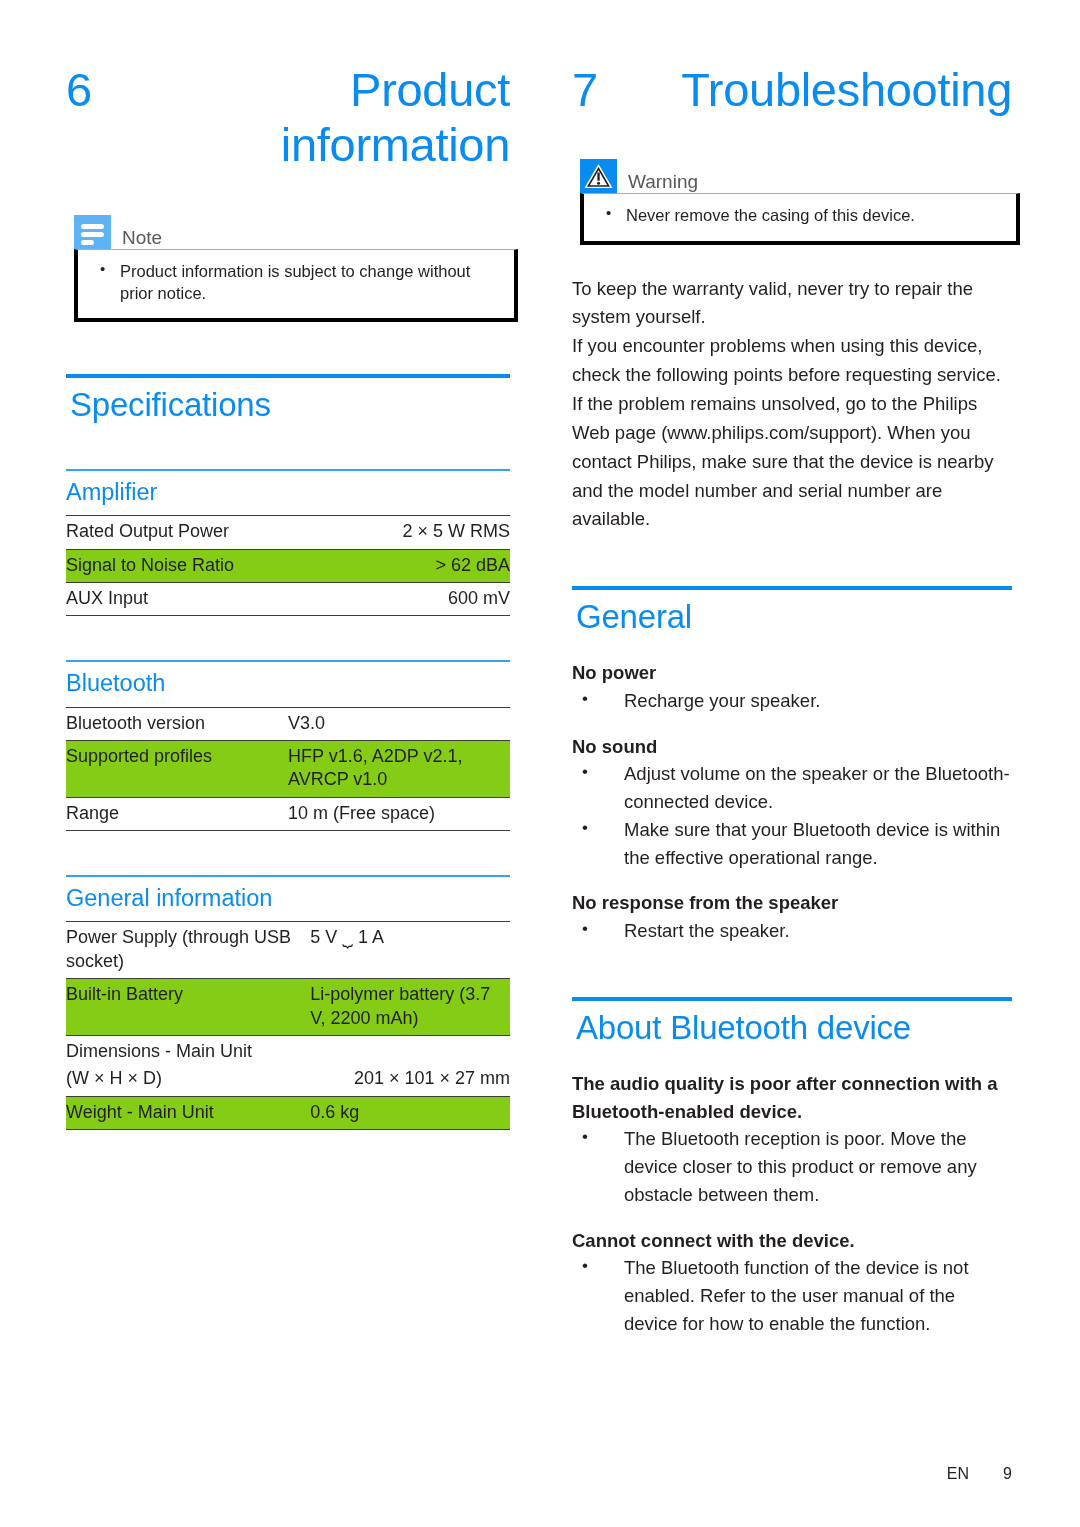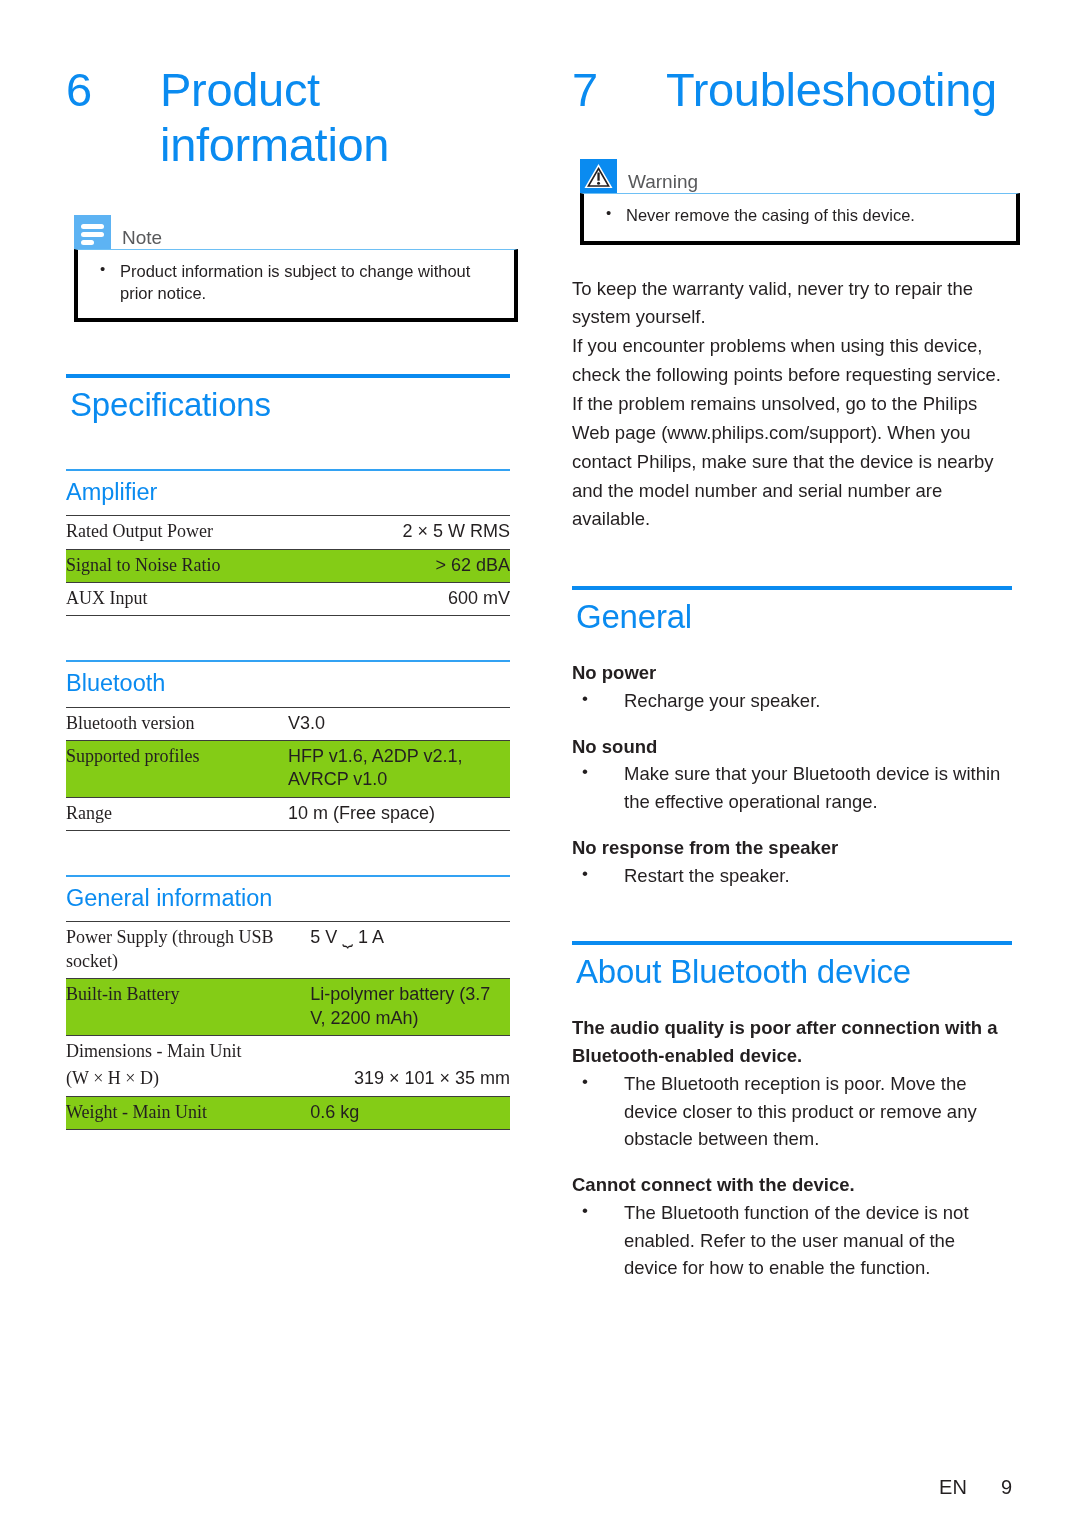--- a/index.html
+++ b/index.html
@@ -56,20 +56,21 @@
     letter-spacing: -0.3px;
     margin: 0 0 8px 0;
     display: flex;
   }
   .chapter .num {
     width: 94px;
     flex: 0 0 94px;
   }
   .chapter .ctitle {
     flex: 1 1 auto;
+    text-align: right;
   }
 
   
   .callout {
     margin-top: 42px;
     width: 100%;
     padding-left: 8px;
   }
   .callout-head {
     display: flex;
@@ -188,21 +189,20 @@
     padding: 4px 0 5px 0;
     vertical-align: top;
     border-top: 1.6px solid #3c3c3c;
     border-bottom: 1.6px solid #3c3c3c;
   }
   table.spec tr.hl td {
     background: #84cc16;
   }
   table.spec td.k {
     padding-right: 8px;
-    font-family: Liberation Serif, serif;
   }
   table.spec td.v-right {
     text-align: right;
   }
   table.spec td.v-left {
     text-align: left;
   }
   
   .tbl-amp col.c1 { width: 56%; }
   .tbl-amp col.c2 { width: 44%; }
@@ -264,22 +264,22 @@
     left: 10px;
     top: -1px;
     font-size: 17px;
   }
   .blk-gap { margin-top: 22px; }
 
   
   .footer {
     position: absolute;
     right: 68px;
-    bottom: 28px;
-    font-size: 20px;
+    bottom: 44px;
+    font-size: 16px;
     color: #231f20;
     display: flex;
     align-items: baseline;
   }
   .footer .lang { margin-right: 34px; }
 </style>
 </head>
 <body>
 
 <div class="page">
@@ -379,21 +379,21 @@
           </tr>
           <tr class="hl">
             <td class="k">Built-in Battery</td>
             <td class="v-left">Li-polymer battery (3.7 V, 2200 mAh)</td>
           </tr>
           <tr class="nbb">
             <td class="k span-k" colspan="2">Dimensions - Main Unit</td>
           </tr>
           <tr class="nb">
             <td class="k">(W × H × D)</td>
-            <td class="v-right">319 × 101 × 35 mm</td>
+            <td class="v-right">201 × 101 × 27 mm</td>
           </tr>
           <tr class="hl">
             <td class="k">Weight - Main Unit</td>
             <td class="v-left">0.6 kg</td>
           </tr>
         </tbody>
       </table>
 
     </div>
 
@@ -436,20 +436,21 @@
       <div class="blk-gap">
         <h4 class="sub">No power</h4>
         <ul class="bul">
           <li>Recharge your speaker.</li>
         </ul>
       </div>
 
       <div>
         <h4 class="sub spaced">No sound</h4>
         <ul class="bul">
+          <li>Adjust volume on the speaker or the Bluetooth-connected device.</li>
           <li>Make sure that your Bluetooth device is within the effective operational range.</li>
         </ul>
       </div>
 
       <div>
         <h4 class="sub spaced">No response from the speaker</h4>
         <ul class="bul">
           <li>Restart the speaker.</li>
         </ul>
       </div>

